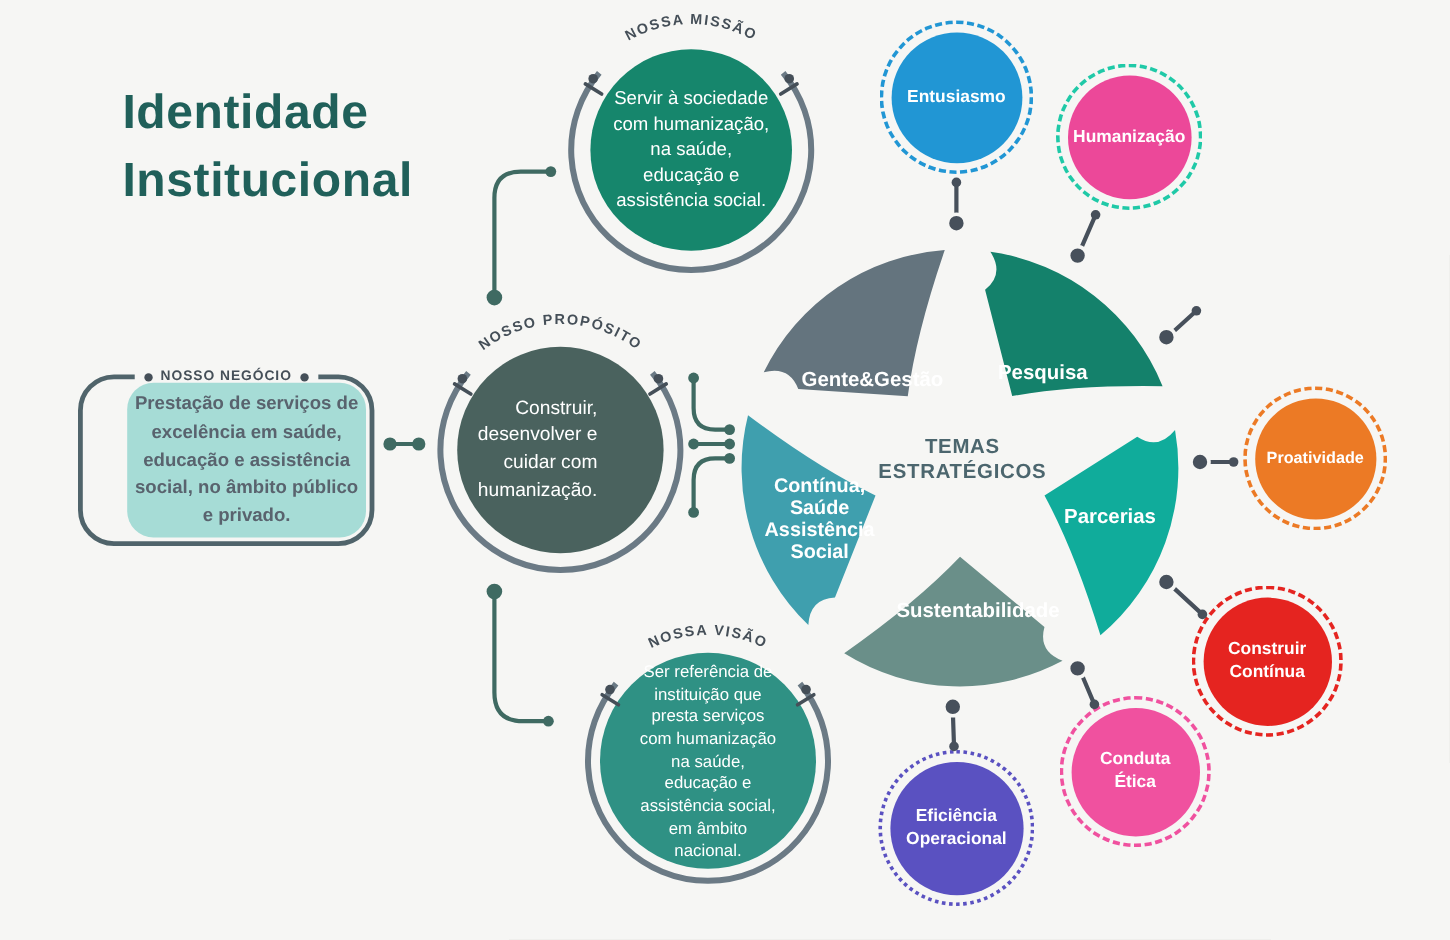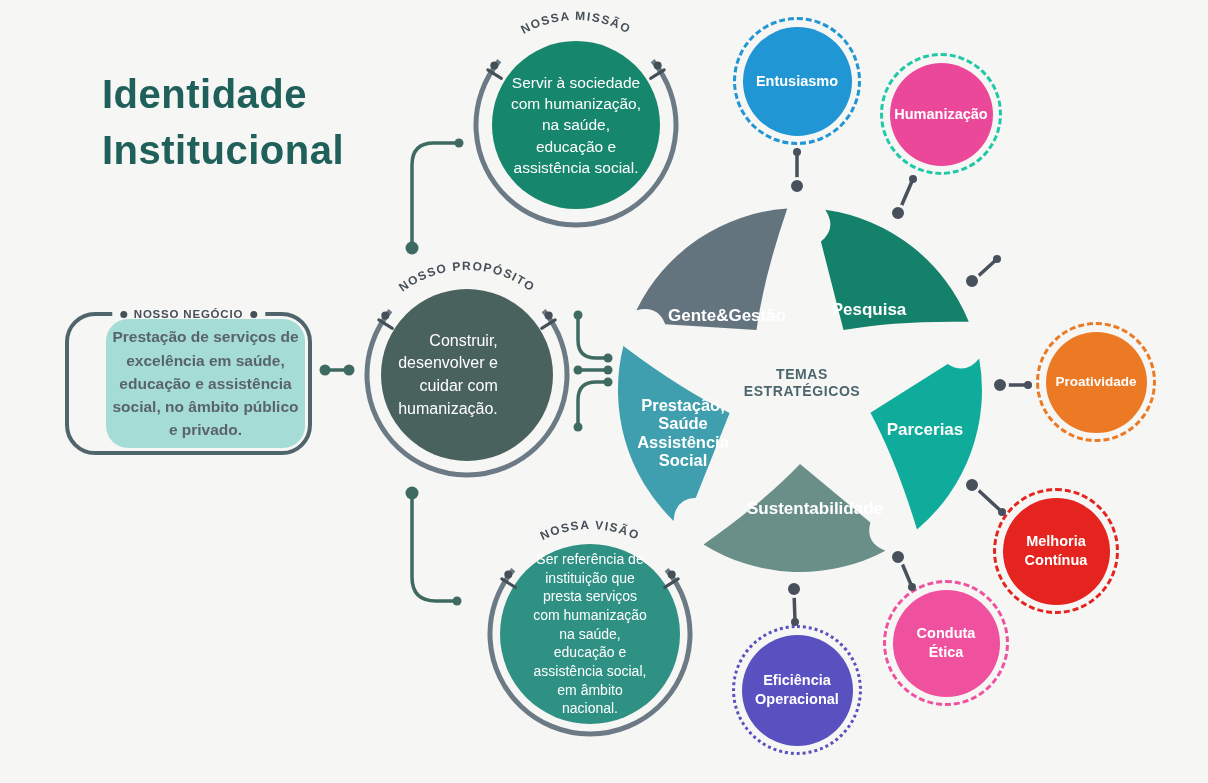--- a/index.html
+++ b/index.html
@@ -57,21 +57,21 @@
 
   
   .pinwheel { position: absolute; left: 610px; top: 200px; width: 380px; height: 380px; }
   .petal-label {
     position: absolute; transform: translate(-50%,-50%);
     color: #fff; font-weight: bold; font-size: 17px; text-align: center; line-height: 1.12;
     white-space: pre-line;
   }
   .temas-title {
     position: absolute; left: 802px; top: 383px; transform: translate(-50%,-50%);
-    color: #4c666e; font-weight: bold; font-size: 14px; letter-spacing: 0.6px;
+    color: #4c666e; font-weight: bold; font-size: 17px; letter-spacing: 0.6px;
     text-align: center; line-height: 1.22; white-space: pre-line;
   }
 
   
   .valor {
     position: absolute; border-radius: 50%;
     border: 3px dashed #999;
     display: flex; align-items: center; justify-content: center;
   }
   .valor.dotted { border-style: dotted; }
@@ -178,38 +178,38 @@
     </g>
     <g transform="rotate(288)">
       <path d="M 25.3 -180.2 A 182 182 0 0 1 168.8 -68.2 Q 95.5 -69.4 43.5 -59.9 L 20.9 -148.5 Q 37.3 -161.7 25.3 -180.2 Z" fill="#64747e"></path>
     </g>
   </svg>
 
   <div class="petal-label" style="left:727px; top:295px;margin-top:21px;">Gente&amp;Gestão</div>
   <div class="petal-label" style="left:869px; top:287px;margin-top:23px;">Pesquisa</div>
   <div class="petal-label" style="left:925px; top:430px;">Parcerias</div>
   <div class="petal-label" style="left:815px; top:509px;">Sustentabilidade</div>
-  <div class="petal-label" style="left:683px; top:433px; font-size:16.5px;">Prestação,
+  <div class="petal-label" style="left:683px; top:433px; font-size:16.5px;">Contínua,
 Saúde
 Assistência
 Social</div>
   <div class="temas-title">TEMAS
 ESTRATÉGICOS</div>
 
   <div class="valor" style="left: 733px; top: 17px; width: 128px; height: 128px; border-color: rgb(33, 150, 212);">
     <div class="valor-inner" style="background-color: rgb(33, 150, 212);">Entusiasmo</div>
   </div>
   <div class="valor" style="left: 880px; top: 53px; width: 122px; height: 122px; border-color: rgb(31, 201, 167);">
     <div class="valor-inner" style="background-color: #ec4899;">Humanização</div>
   </div>
   <div class="valor" style="left: 1036px; top: 322px; width: 120px; height: 120px; border-color: rgb(236, 122, 37);">
     <div class="valor-inner" style="font-size: 13.5px; background-color: rgb(236, 122, 37);">Proatividade</div>
   </div>
   <div class="valor" style="left: 993px; top: 488px; width: 126px; height: 126px; border-color: rgb(229, 36, 32);">
-    <div class="valor-inner" style="background-color: rgb(229, 36, 32);">Melhoria
+    <div class="valor-inner" style="background-color: rgb(229, 36, 32);">Construir
 Contínua</div>
   </div>
   <div class="valor" style="left: 883px; top: 580px; width: 126px; height: 126px; border-color: rgb(240, 81, 159);">
     <div class="valor-inner" style="background-color: rgb(240, 81, 159);">Conduta
 Ética</div>
   </div>
   <div class="valor dotted" style="left: 732px; top: 625px; width: 130px; height: 130px; border-color: rgb(90, 81, 193);">
     <div class="valor-inner" style="background-color: rgb(90, 81, 193);">Eficiência
 Operacional</div>
   </div>

